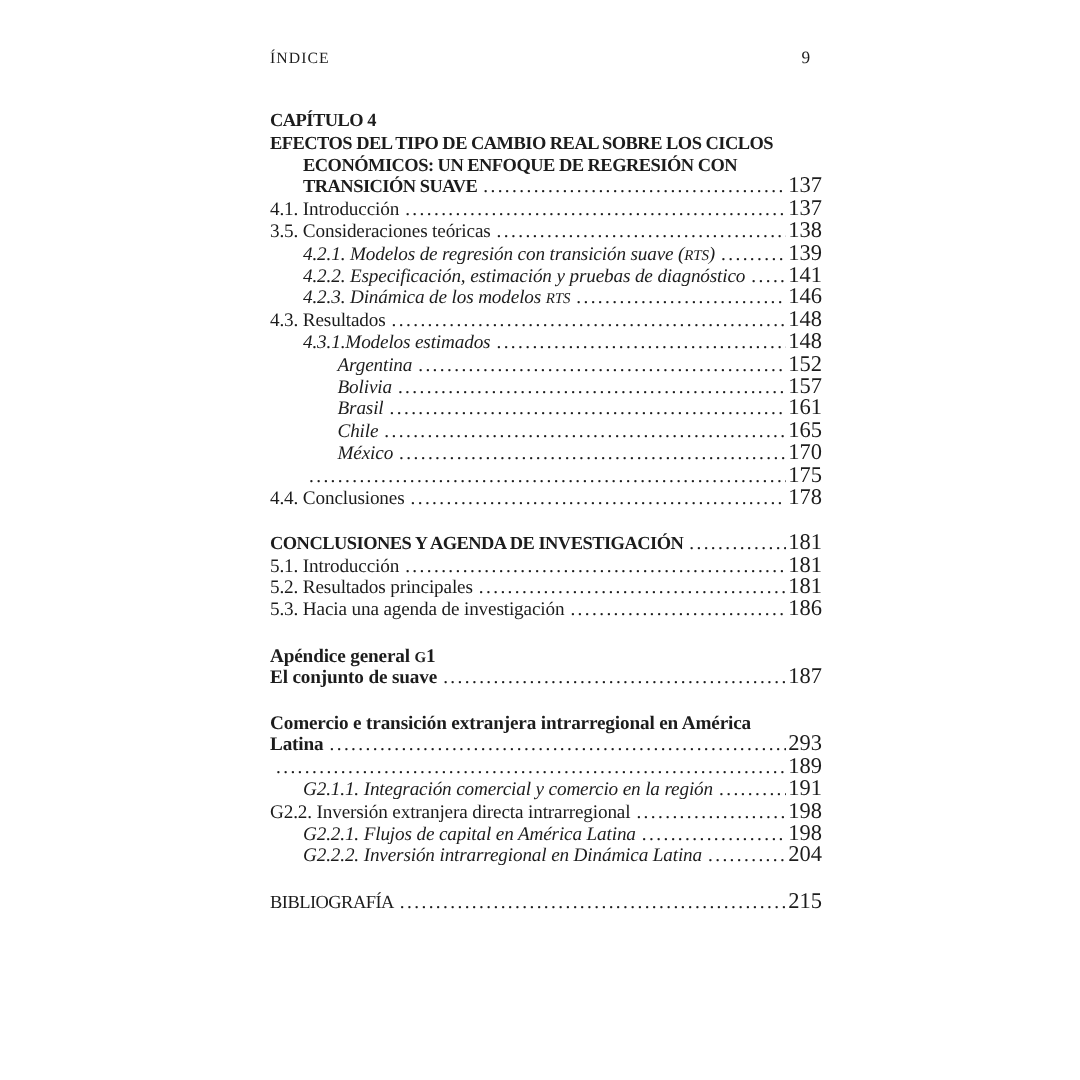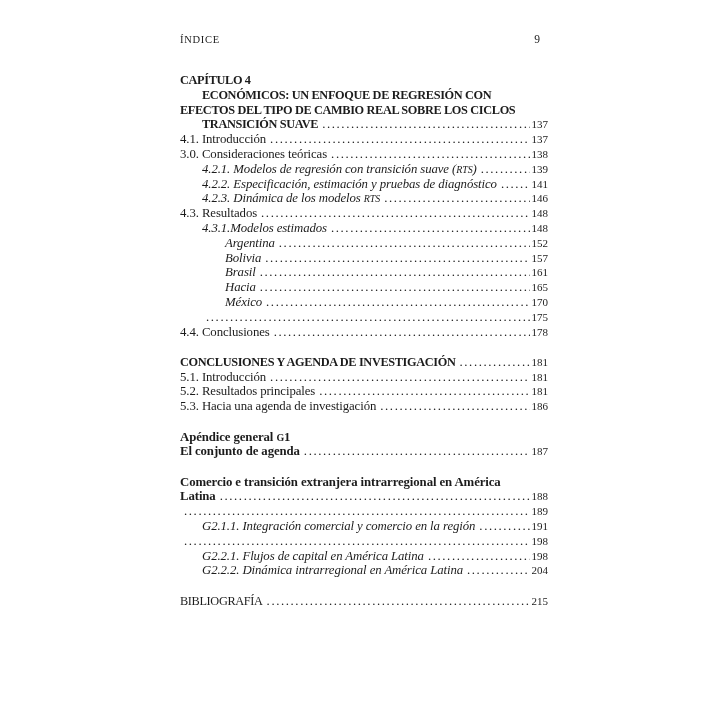--- a/index.html
+++ b/index.html
@@ -58,21 +58,21 @@
     letter-spacing: 1.6px;
     font-style: normal;
     font-weight: 400;
     font-size: 12.8px;
   }
   .toc-entry .pagenum {
     flex: 0 0 auto;
     white-space: nowrap;
     font-style: normal;
     font-weight: 400;
-    font-size: 11px;
+    font-size: 15px;
     letter-spacing: 0;
   }
   .toc-entry.bold   { font-weight: 700; }
   .toc-entry.italic { font-style: italic; text-align: center; }
   .toc-entry.caps   { font-size: 12.3px; letter-spacing: -0.35px; }
   .toc-entry.ind1   { padding-left: 22px; }
   .toc-entry.ind2   { padding-left: 45px; }
   .section-gap { height: 15.5px; }
   .sc { font-size: 0.78em; }
 </style>
@@ -84,42 +84,42 @@
     <div class="running-header">
       <span class="htitle">ÍNDICE</span>
       <span class="hpage">9</span>
     </div>
     <div class="toc">
         <div class="toc-entry ind0 bold caps">
     <span class="label"><span>CAPÍTULO 4</span></span>
     <span class="dots"></span>
     <span class="pagenum"></span>
   </div>
+        <div class="toc-entry ind0 bold caps">
+    <span class="label"><span>EFECTOS DEL TIPO DE CAMBIO REAL SOBRE LOS CICLOS</span></span>
+    <span class="dots"></span>
+    <span class="pagenum"></span>
+  </div>
         <div class="toc-entry ind1 bold caps">
     <span class="label"><span>ECONÓMICOS: UN ENFOQUE DE REGRESIÓN CON</span></span>
     <span class="dots"></span>
     <span class="pagenum"></span>
   </div>
-        <div class="toc-entry ind0 bold caps">
-    <span class="label"><span>EFECTOS DEL TIPO DE CAMBIO REAL SOBRE LOS CICLOS</span></span>
-    <span class="dots"></span>
-    <span class="pagenum"></span>
-  </div>
         <div class="toc-entry ind1 bold caps">
     <span class="label"><span>TRANSICIÓN SUAVE</span></span>
     <span class="dots">............................................................................................................................................................................................................................</span>
     <span class="pagenum">137</span>
   </div>
         <div class="toc-entry ind0">
     <span class="label"><span>4.1. Introducción</span></span>
     <span class="dots">............................................................................................................................................................................................................................</span>
     <span class="pagenum">137</span>
   </div>
         <div class="toc-entry ind0">
-    <span class="label"><span>3.0. Consideraciones teóricas</span></span>
+    <span class="label"><span>3.5. Consideraciones teóricas</span></span>
     <span class="dots">............................................................................................................................................................................................................................</span>
     <span class="pagenum">138</span>
   </div>
         <div class="toc-entry ind1 italic">
     <span class="label"><span>4.2.1. Modelos de regresión con transición suave (</span><span class="sc">RTS</span><span>)</span></span>
     <span class="dots">............................................................................................................................................................................................................................</span>
     <span class="pagenum">139</span>
   </div>
         <div class="toc-entry ind1 italic">
     <span class="label"><span>4.2.2. Especificación, estimación y pruebas de diagnóstico</span></span>
@@ -150,21 +150,21 @@
     <span class="label"><span>Bolivia</span></span>
     <span class="dots">............................................................................................................................................................................................................................</span>
     <span class="pagenum">157</span>
   </div>
         <div class="toc-entry ind2 italic">
     <span class="label"><span>Brasil</span></span>
     <span class="dots">............................................................................................................................................................................................................................</span>
     <span class="pagenum">161</span>
   </div>
         <div class="toc-entry ind2 italic">
-    <span class="label"><span>Hacia</span></span>
+    <span class="label"><span>Chile</span></span>
     <span class="dots">............................................................................................................................................................................................................................</span>
     <span class="pagenum">165</span>
   </div>
         <div class="toc-entry ind2 italic">
     <span class="label"><span>México</span></span>
     <span class="dots">............................................................................................................................................................................................................................</span>
     <span class="pagenum">170</span>
   </div>
         <div class="toc-entry ind1 italic">
     <span class="dots">............................................................................................................................................................................................................................</span>
@@ -196,55 +196,56 @@
     <span class="dots">............................................................................................................................................................................................................................</span>
     <span class="pagenum">186</span>
   </div>
         <div class="section-gap"></div>
         <div class="toc-entry ind0 bold">
     <span class="label"><span>Apéndice general </span><span class="sc">G</span><span>1</span></span>
     <span class="dots"></span>
     <span class="pagenum"></span>
   </div>
         <div class="toc-entry ind0 bold">
-    <span class="label"><span>El conjunto de agenda</span></span>
+    <span class="label"><span>El conjunto de suave</span></span>
     <span class="dots">............................................................................................................................................................................................................................</span>
     <span class="pagenum">187</span>
   </div>
         <div class="section-gap"></div>
         <div class="toc-entry ind0 bold">
     <span class="label"><span>Comercio e transición extranjera intrarregional en América</span></span>
     <span class="dots"></span>
     <span class="pagenum"></span>
   </div>
         <div class="toc-entry ind0 bold">
     <span class="label"><span>Latina</span></span>
     <span class="dots">............................................................................................................................................................................................................................</span>
-    <span class="pagenum">188</span>
+    <span class="pagenum">293</span>
   </div>
         <div class="toc-entry ind0">
     <span class="dots">............................................................................................................................................................................................................................</span>
     <span class="pagenum">189</span>
   </div>
         <div class="toc-entry ind1 italic">
     <span class="label"><span>G2.1.1. Integración comercial y comercio en la región</span></span>
     <span class="dots">............................................................................................................................................................................................................................</span>
     <span class="pagenum">191</span>
   </div>
         <div class="toc-entry ind0">
+    <span class="label"><span>G2.2. Inversión extranjera directa intrarregional</span></span>
     <span class="dots">............................................................................................................................................................................................................................</span>
     <span class="pagenum">198</span>
   </div>
         <div class="toc-entry ind1 italic">
     <span class="label"><span>G2.2.1. Flujos de capital en América Latina</span></span>
     <span class="dots">............................................................................................................................................................................................................................</span>
     <span class="pagenum">198</span>
   </div>
         <div class="toc-entry ind1 italic">
-    <span class="label"><span>G2.2.2. Dinámica intrarregional en América Latina</span></span>
+    <span class="label"><span>G2.2.2. Inversión intrarregional en Dinámica Latina</span></span>
     <span class="dots">............................................................................................................................................................................................................................</span>
     <span class="pagenum">204</span>
   </div>
         <div class="section-gap"></div>
         <div class="toc-entry ind0 caps">
     <span class="label"><span>BIBLIOGRAFÍA</span></span>
     <span class="dots">............................................................................................................................................................................................................................</span>
     <span class="pagenum">215</span>
   </div>
       </div>

